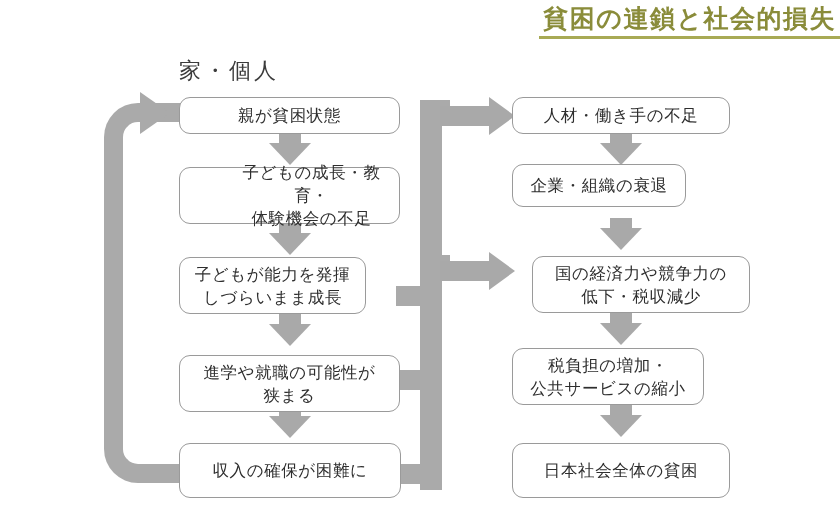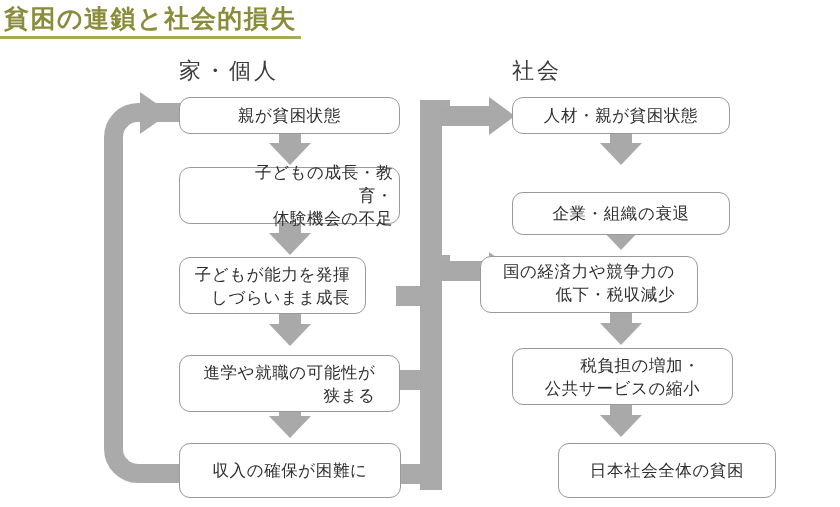--- a/index.html
+++ b/index.html
@@ -18,21 +18,21 @@
     background: #ffffff;
     overflow: hidden;
   }
 
   
   #title-wrap {
     position: absolute;
     left: 0;
     top: 4px;
     width: 840px;
-    text-align: left;
+    text-align: right;
   }
   #title-text {
     display: inline-block;
     font-size: 25px;
     font-weight: bold;
     letter-spacing: 1.5px;
     color: #8a8c3a;
     border-bottom: 3px solid #a8aa55;
     padding: 0 4px 3px 4px;
     line-height: 1.15;
@@ -53,21 +53,21 @@
   
   .node-box {
     position: absolute;
     box-sizing: border-box;
     border: 1.4px solid #9a9a9a;
     border-radius: 11px;
     background: #ffffff;
     display: flex;
     align-items: center;
     justify-content: center;
-    text-align: right;
+    text-align: center;
     font-size: 16.5px;
     line-height: 1.38;
     color: #2e2e2e;
     letter-spacing: 0.6px;
     z-index: 5;
   }
   .node-box span { display: block; padding: 0 6px; }
 
   
   .seg {               
@@ -162,21 +162,20 @@
 </head>
 <body>
 
 <div id="canvas">
 
   <div id="title-wrap">
     <div id="title-text">貧困の連鎖と社会的損失</div>
   </div>
 
   <div class="col-header" id="header-left">家・個人</div>
-  <div class="col-header" id="header-right">社会</div>
 
   <div id="loop-pipe"></div>
   <div id="loop-bottom-stub"></div>
   <div id="loop-head"></div>
 
   <div class="seg" style="left:420px; top:100px; width:22px; height:390px;"></div>
 
   <div class="seg" style="left:396px; top:286px; width:28px; height:20px;"></div>
   <div class="seg" style="left:396px; top:370px; width:28px; height:20px;"></div>
   <div class="seg" style="left:396px; top:464px; width:28px; height:20px;"></div>
@@ -227,36 +226,36 @@
   <div class="down-arrow" style="left:268px; top:314px; width:44px; height:35px;">
     <div class="stem"></div>
       <div class="head"></div>
   </div>
   <div class="down-arrow" style="left:268px; top:406px; width:44px; height:37px;">
     <div class="stem"></div>
       <div class="head"></div>
   </div>
 
   <div class="node-box" id="rbox0" style="left:512px; top:97px; width:218px; height:37px;">
-    <span>人材・親が貧困状態</span>
-  </div>
-
-  <div class="node-box" id="rbox1" style="left:512px; top:192px; width:218px; height:43px;">
+    <span>人材・働き手の不足</span>
+  </div>
+
+  <div class="node-box" id="rbox1" style="left:512px; top:164px; width:174px; height:43px;">
     <span>企業・組織の衰退</span>
   </div>
 
-  <div class="node-box" id="rbox2" style="left:480px; top:256px; width:218px; height:57px;font-family:Liberation Mono, monospace;">
+  <div class="node-box" id="rbox2" style="left:532px; top:256px; width:218px; height:57px;">
     <span>国の経済力や競争力の<br>低下・税収減少</span>
   </div>
 
-  <div class="node-box" id="rbox3" style="left:512px; top:348px; width:221px; height:57px;">
+  <div class="node-box" id="rbox3" style="left:512px; top:348px; width:192px; height:57px;">
     <span>税負担の増加・<br>公共サービスの縮小</span>
   </div>
 
-  <div class="node-box" id="rbox4" style="left:512px; top:443px; width:218px; height:55px;margin-left:46px;">
+  <div class="node-box" id="rbox4" style="left:512px; top:443px; width:218px; height:55px;">
     <span>日本社会全体の貧困</span>
   </div>
 
   <div class="down-arrow" style="left:599px; top:133px; width:44px; height:34px;">
     <div class="stem"></div>
       <div class="head"></div>
   </div>
   <div class="down-arrow" style="left:599px; top:218px; width:44px; height:34px;">
     <div class="stem"></div>
       <div class="head"></div>

